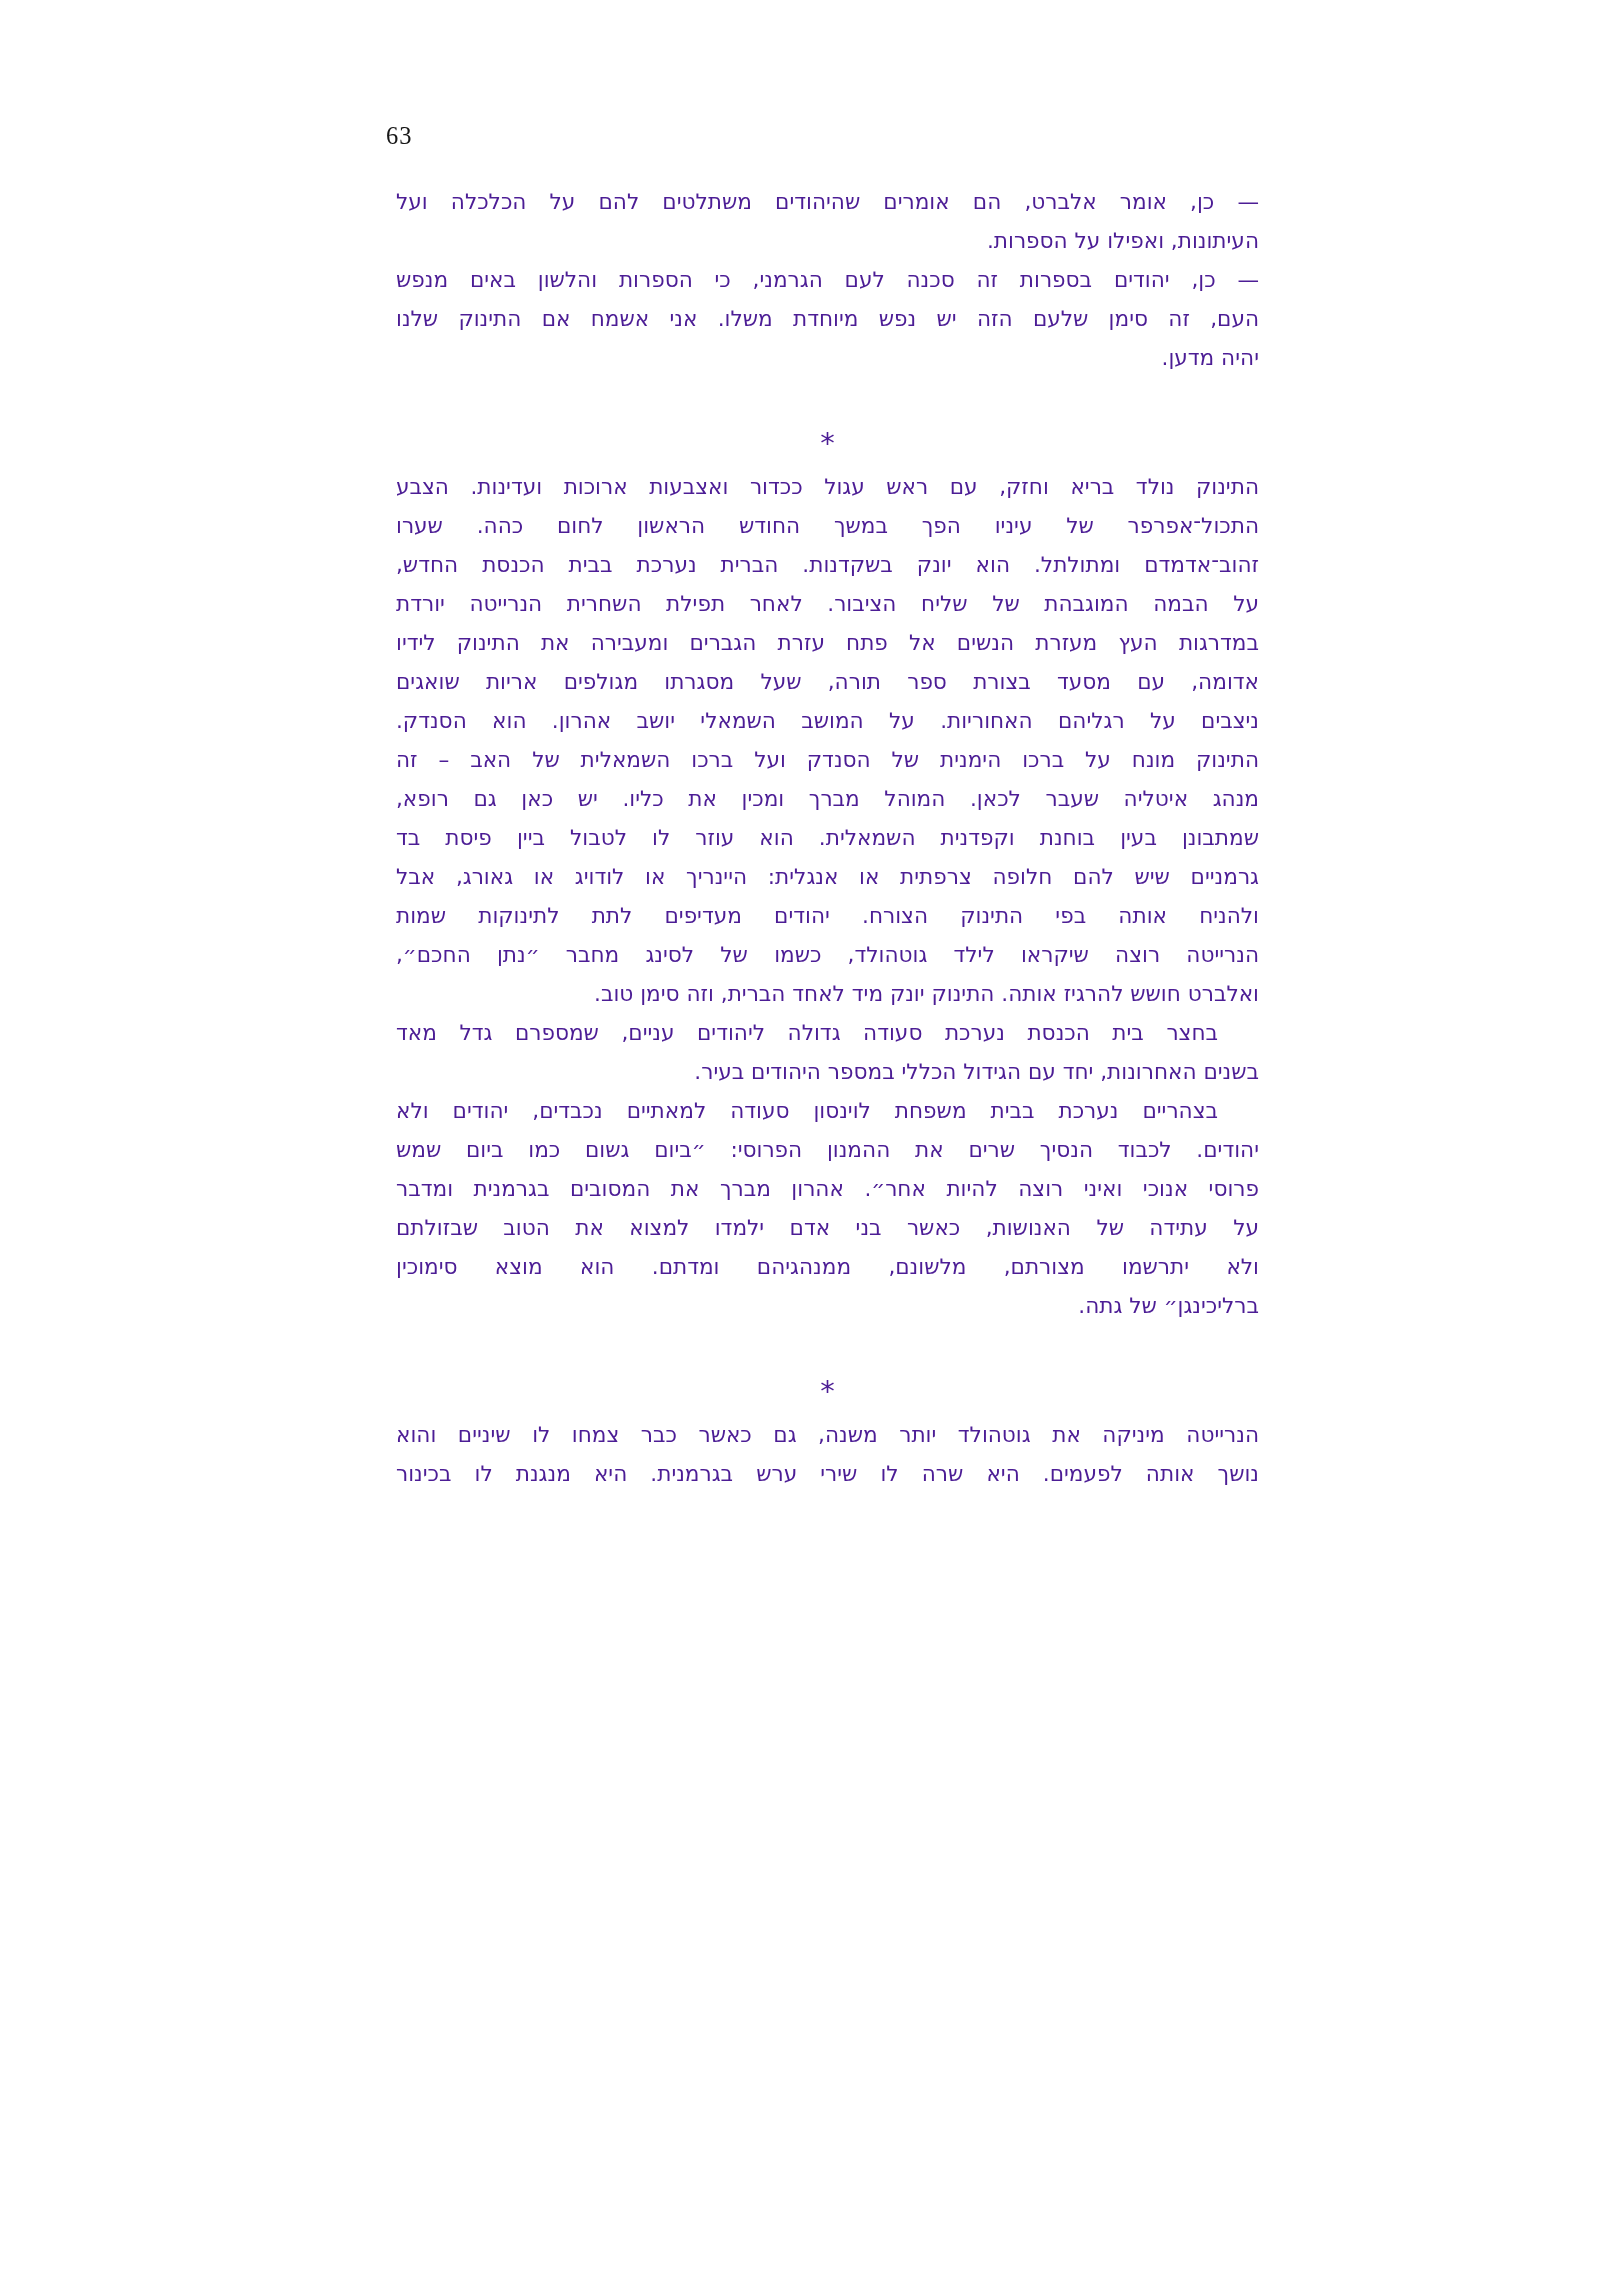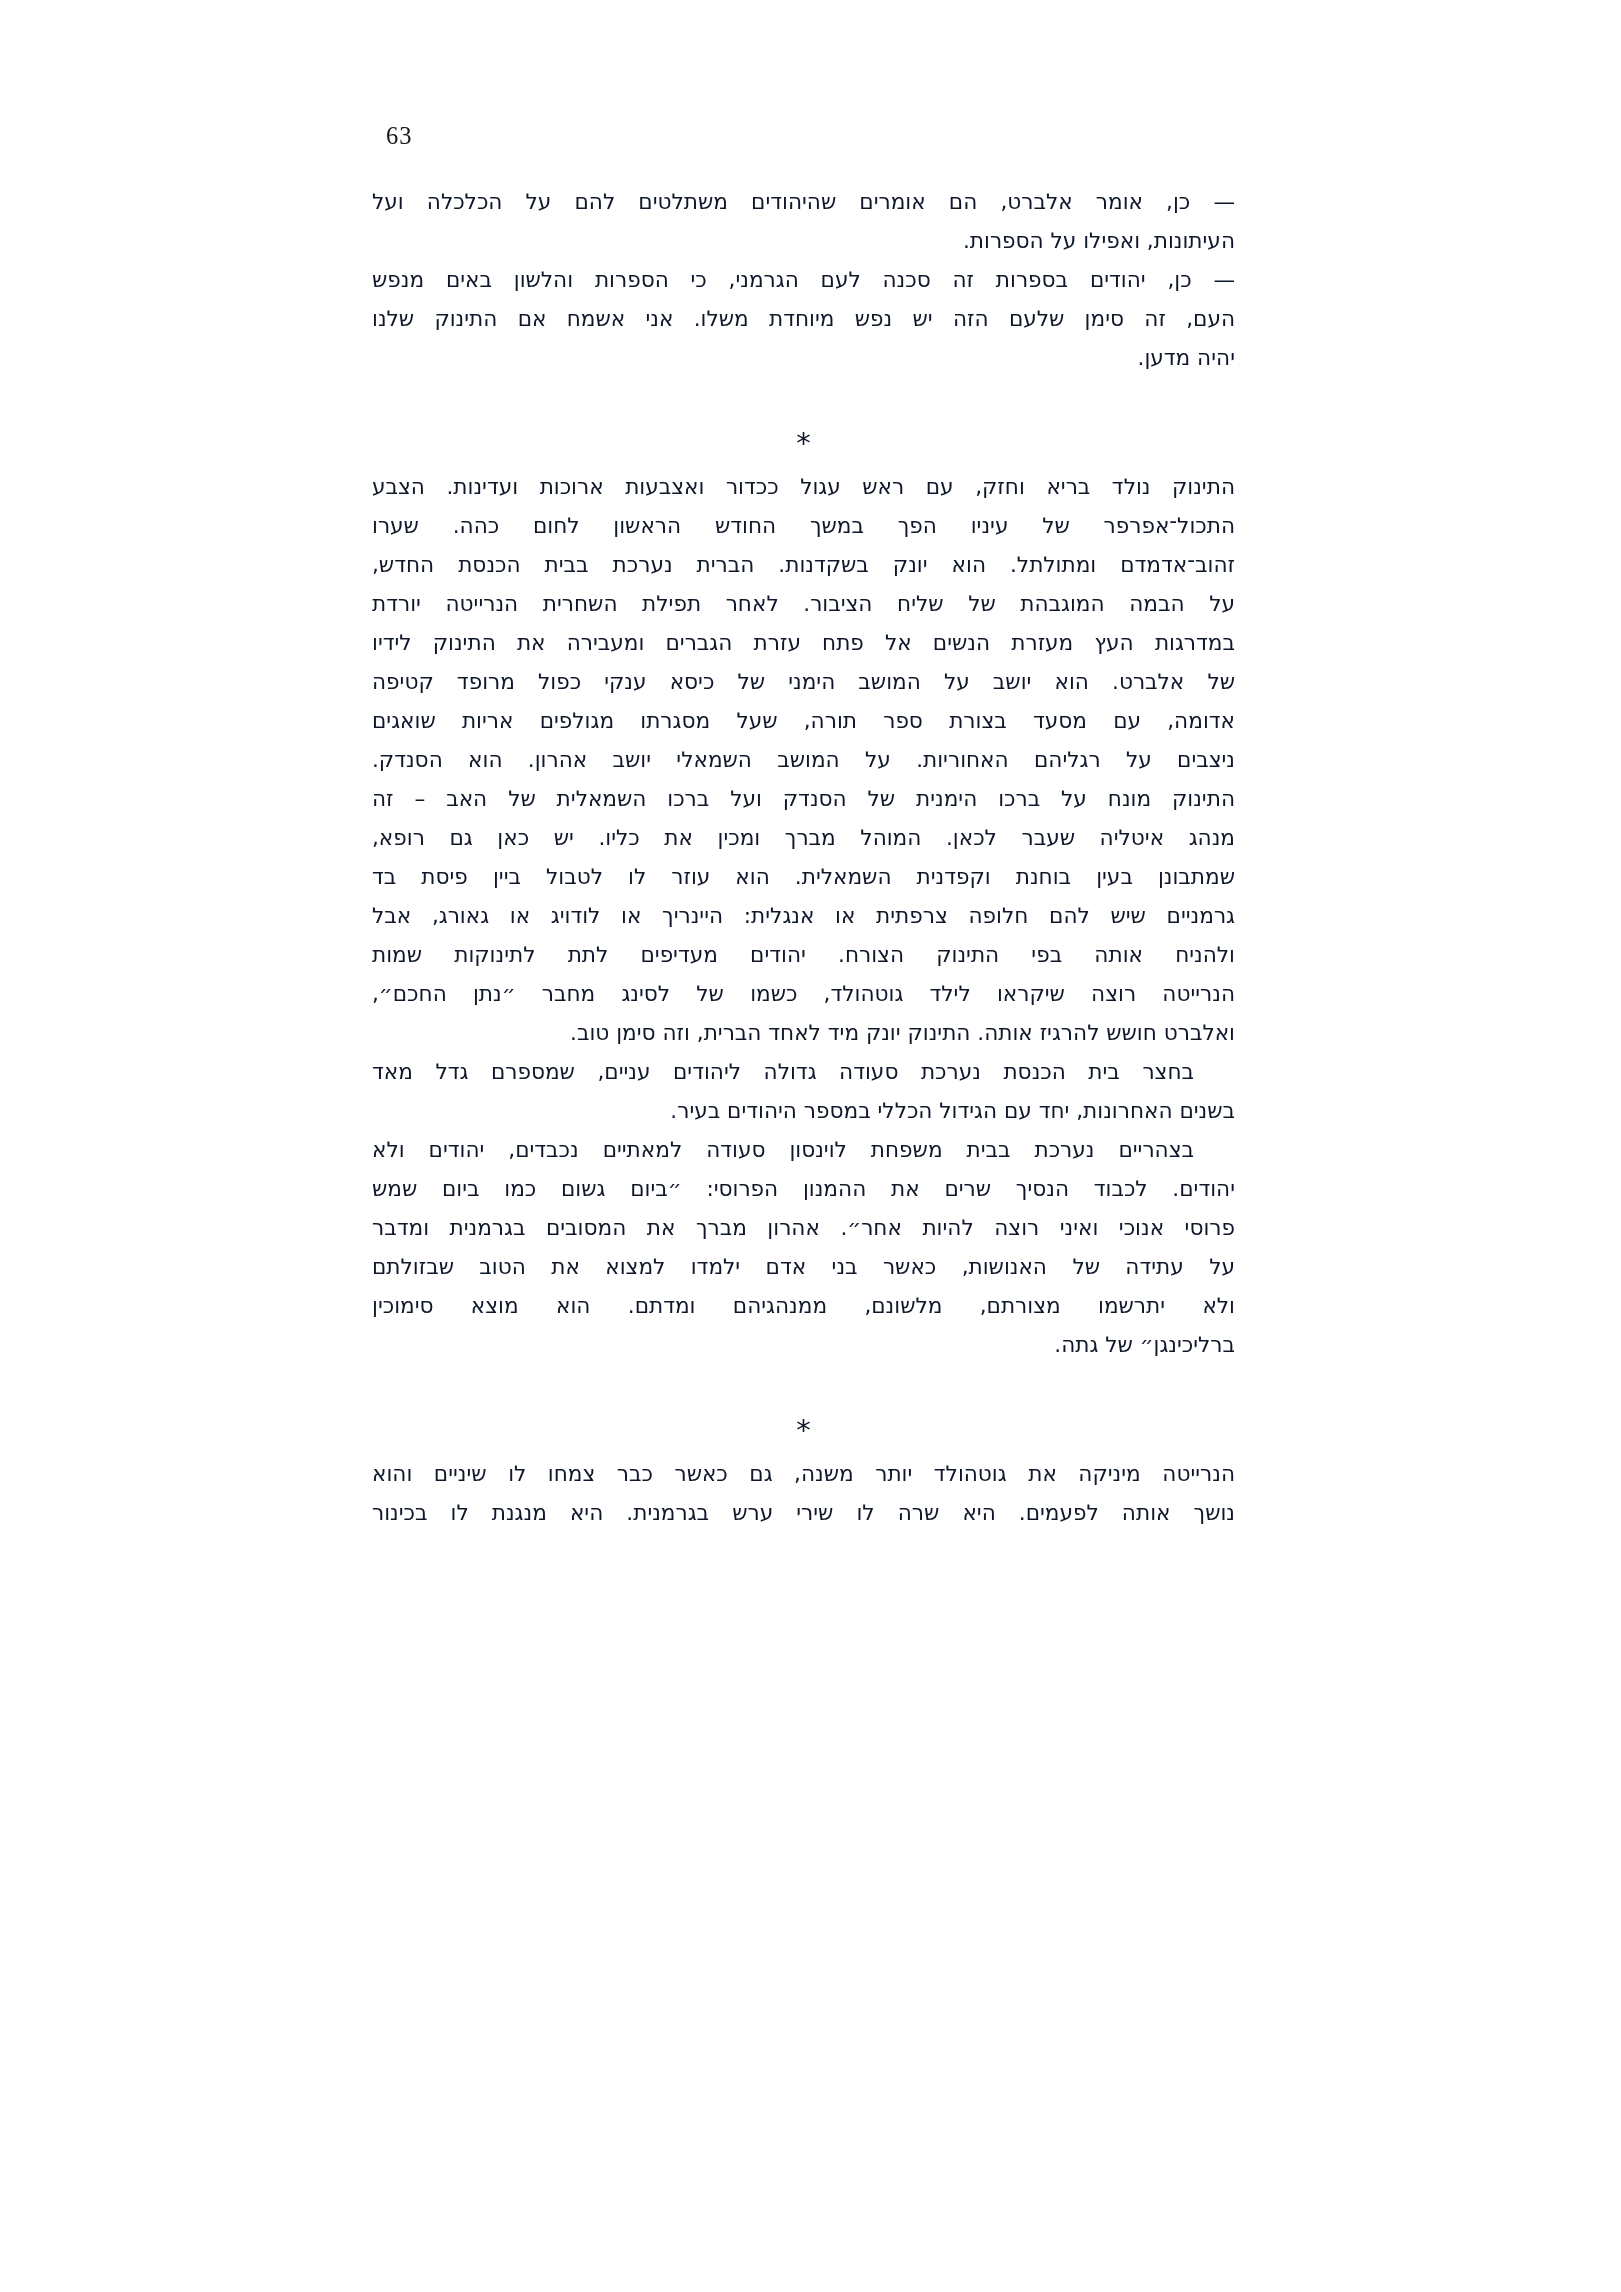--- a/index.html
+++ b/index.html
@@ -21,27 +21,27 @@
     left: 386px;
     top: 123px;
     font-family: "Liberation Serif", "DejaVu Serif", serif;
     font-size: 24.5px;
     line-height: 25.5px;
     color: #161616;
     letter-spacing: 1px;
   }
   .text-column {
     position: absolute;
-    left: 372px;
+    left: 396px;
     top: 182px;
     width: 863px;
     direction: rtl;
     font-size: 21.6px;
     line-height: 39px;
-    color: #0f172a;
+    color: #4c1d95;
   }
   .para { margin: 0; }
   .line {
     text-align: justify;
     text-align-last: justify;
     white-space: normal;
   }
   .line.last {
     text-align-last: auto; 
   }
@@ -75,21 +75,20 @@
         <div class="line">העם, זה סימן שלעם הזה יש נפש מיוחדת משלו. אני אשמח אם התינוק שלנו</div>
         <div class="line last">יהיה מדען.</div>
       </div>
       <div class="separator"><span class="asterisk">*</span></div>
       <div class="para flush">
         <div class="line first">התינוק נולד בריא וחזק, עם ראש עגול ככדור ואצבעות ארוכות ועדינות. הצבע</div>
         <div class="line">התכול־אפרפר של עיניו הפך במשך החודש הראשון לחום כהה. שערו</div>
         <div class="line">זהוב־אדמדם ומתולתל. הוא יונק בשקדנות. הברית נערכת בבית הכנסת החדש,</div>
         <div class="line">על הבמה המוגבהת של שליח הציבור. לאחר תפילת השחרית הנרייטה יורדת</div>
         <div class="line">במדרגות העץ מעזרת הנשים אל פתח עזרת הגברים ומעבירה את התינוק לידיו</div>
-        <div class="line">של אלברט. הוא יושב על המושב הימני של כיסא ענקי כפול מרופד קטיפה</div>
         <div class="line">אדומה, עם מסעד בצורת ספר תורה, שעל מסגרתו מגולפים אריות שואגים</div>
         <div class="line">ניצבים על רגליהם האחוריות. על המושב השמאלי יושב אהרון. הוא הסנדק.</div>
         <div class="line">התינוק מונח על ברכו הימנית של הסנדק ועל ברכו השמאלית של האב – זה</div>
         <div class="line">מנהג איטליה שעבר לכאן. המוהל מברך ומכין את כליו. יש כאן גם רופא,</div>
         <div class="line">שמתבונן בעין בוחנת וקפדנית השמאלית. הוא עוזר לו לטבול ביין פיסת בד</div>
         <div class="line">גרמניים שיש להם חלופה צרפתית או אנגלית: היינריך או לודויג או גאורג, אבל</div>
         <div class="line">ולהניח אותה בפי התינוק הצורח. יהודים מעדיפים לתת לתינוקות שמות</div>
         <div class="line">הנרייטה רוצה שיקראו לילד גוטהולד, כשמו של לסינג מחבר ״נתן החכם״,</div>
         <div class="line last">ואלברט חושש להרגיז אותה. התינוק יונק מיד לאחד הברית, וזה סימן טוב.</div>
       </div>

